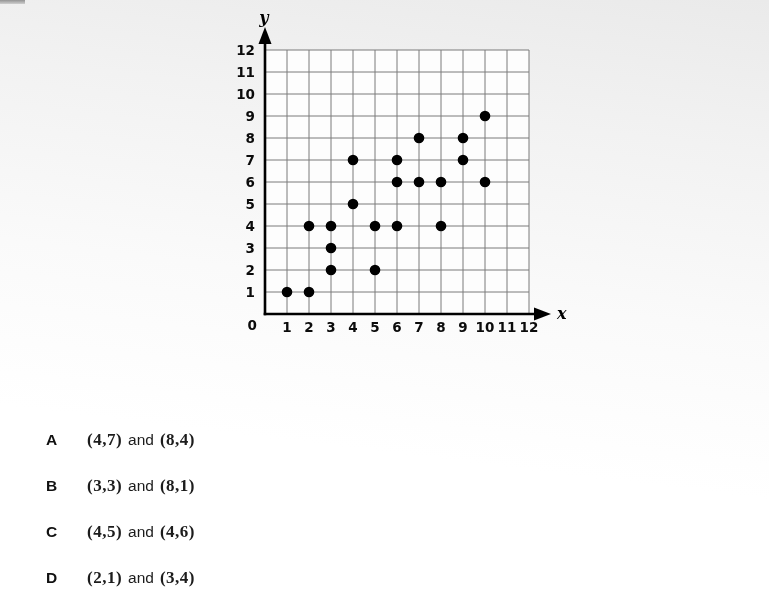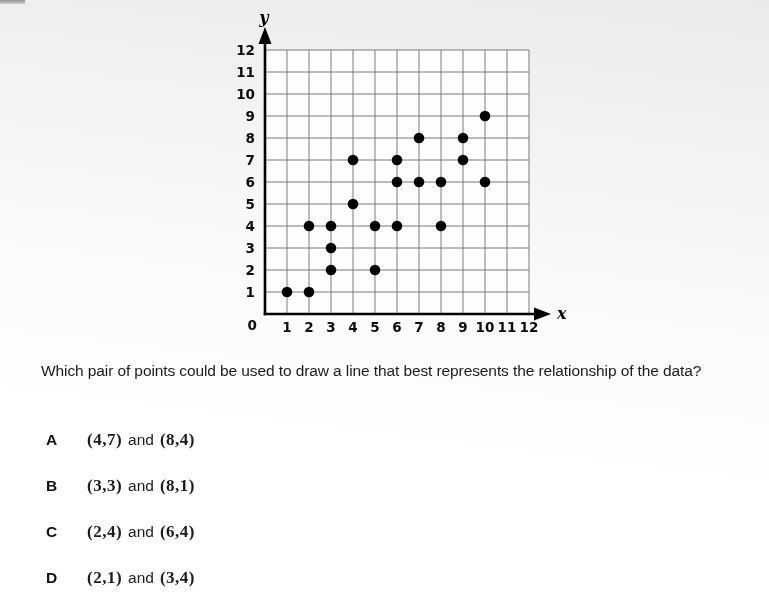--- a/index.html
+++ b/index.html
@@ -107,40 +107,39 @@
       <circle cx="419" cy="182" r="5.3" fill="#000000"></circle>
       <circle cx="419" cy="138" r="5.3" fill="#000000"></circle>
       <circle cx="441" cy="226" r="5.3" fill="#000000"></circle>
       <circle cx="441" cy="182" r="5.3" fill="#000000"></circle>
       <circle cx="463" cy="160" r="5.3" fill="#000000"></circle>
       <circle cx="463" cy="138" r="5.3" fill="#000000"></circle>
       <circle cx="485" cy="182" r="5.3" fill="#000000"></circle>
       <circle cx="485" cy="116" r="5.3" fill="#000000"></circle>
     </svg>
 
-  <div class="question">Which pair of points could be used to draw a line that best represents the relationship of the data?</div>
 
   <div class="options">
     <div class="option">
       <span class="letter">A</span>
       <span class="pair">(4,7)</span>
       <span class="conj">and</span>
       <span class="pair">(8,4)</span>
     </div>
     <div class="option">
       <span class="letter">B</span>
       <span class="pair">(3,3)</span>
       <span class="conj">and</span>
       <span class="pair">(8,1)</span>
     </div>
     <div class="option">
       <span class="letter">C</span>
-      <span class="pair">(2,4)</span>
+      <span class="pair">(4,5)</span>
       <span class="conj">and</span>
-      <span class="pair">(6,4)</span>
+      <span class="pair">(4,6)</span>
     </div>
     <div class="option">
       <span class="letter">D</span>
       <span class="pair">(2,1)</span>
       <span class="conj">and</span>
       <span class="pair">(3,4)</span>
     </div>
   </div>
 
 </div>

